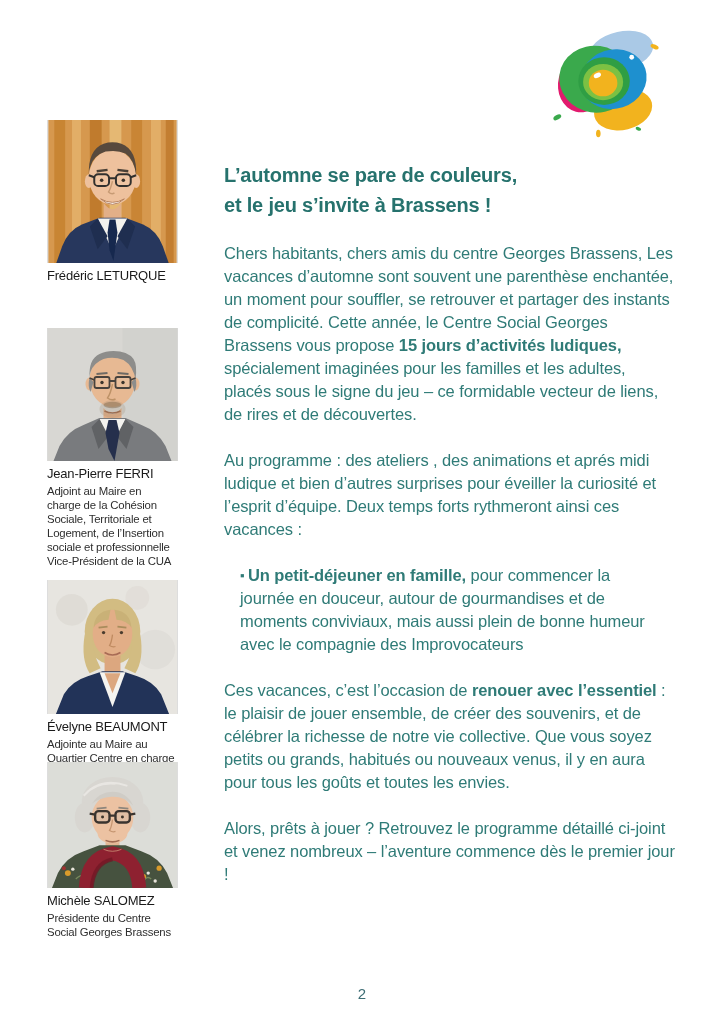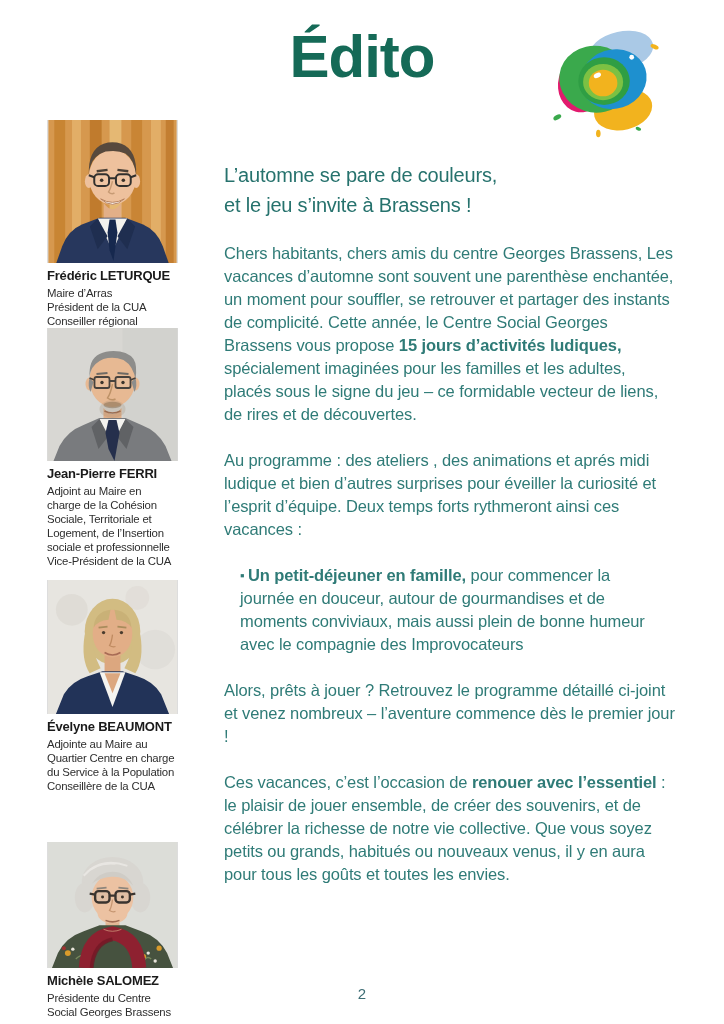--- a/index.html
+++ b/index.html
@@ -17,56 +17,55 @@
     text-align:center;
     font-size:60px;font-weight:bold;letter-spacing:-1px;
     color:#156a57;line-height:1.1;
   }
   .brand-logo{position:absolute;left:543px;top:24px;width:124px;height:118px;}
   
   .person{position:absolute;left:47px;width:145px;}
   .person .photo{display:block;width:131px;background:#ddd;}
   .person-name{
     margin-top:6px;
-    font-size:13px;font-weight:bold;color:#1a1a1a;line-height:14px;
+    font-size:13px;font-weight:normal;color:#1a1a1a;line-height:14px;
     letter-spacing:-0.2px;
   }
   .person-role{
     margin-top:3px;
     font-size:11.4px;color:#2e2e2e;line-height:14px;
     letter-spacing:-0.2px;
     white-space:pre-line;
   }
   
   .main{
     position:absolute;left:224px;top:160px;width:452px;
     color:#2f7b77;
     font-size:16.5px;line-height:23px;letter-spacing:-0.1px;
   }
   .article-heading{
     margin:0 0 22px 0;
-    font-size:20px;font-weight:normal;line-height:30px;
+    font-size:20px;font-weight:bold;line-height:30px;
     color:#26726d;white-space:pre-line;letter-spacing:-0.2px;
   }
   .main p{margin:0 0 23px 0;}
   .main b{font-weight:bold;}
   .bullets{margin:0 0 23px 0;}
   .bullets p{margin:16px;}
   .bullet-marker{font-weight:bold;font-size:13px;vertical-align:1px;}
   .page-number{
     position:absolute;left:0;bottom:22px;width:724px;
     text-align:center;font-size:15px;color:#3d6d74;
   }
 </style>
 </head>
 <body>
 
 <div id="page">
 
-  <div class="page-title">Édito</div>
 
   <svg class="brand-logo" viewBox="0 0 130 120" aria-hidden="true">
     <ellipse cx="82" cy="26" rx="34" ry="20" fill="#aac9e6" transform="rotate(-12 82 26)"></ellipse>
     <ellipse cx="42" cy="60" rx="26" ry="31" fill="#e21a6d" transform="rotate(14 42 60)"></ellipse>
     <ellipse cx="84" cy="88" rx="31" ry="21" fill="#f2b31e" transform="rotate(-14 84 88)"></ellipse>
     <ellipse cx="55" cy="56" rx="38" ry="35" fill="#3aa94c" transform="rotate(8 55 56)"></ellipse>
     <ellipse cx="74" cy="56" rx="35" ry="31" fill="#1e90cf" transform="rotate(-18 74 56)"></ellipse>
     <ellipse cx="64" cy="58" rx="27" ry="25" fill="#2f9e44"></ellipse>
     <ellipse cx="63" cy="59" rx="21" ry="19" fill="#7cc143"></ellipse>
     <ellipse cx="63" cy="60" rx="15" ry="14" fill="#f2b31e"></ellipse>
@@ -102,23 +101,20 @@
       <path d="M70 50.5 L81 52" stroke="#4a4036" stroke-width="2.4" fill="none"></path>
       <rect x="46.5" y="55" width="15" height="12" rx="4" fill="rgba(255,255,255,.07)" stroke="#31302e" stroke-width="2"></rect>
       <rect x="68.5" y="55" width="15" height="12" rx="4" fill="rgba(255,255,255,.07)" stroke="#31302e" stroke-width="2"></rect>
       <path d="M61.5 59 L68.5 59 M46.5 58 L41 56 M83.5 58 L89 56" stroke="#31302e" stroke-width="2" fill="none"></path>
       <circle cx="54" cy="61" r="1.8" fill="#3b3229"></circle>
       <circle cx="76" cy="61" r="1.8" fill="#3b3229"></circle>
       <path d="M65 62 Q63 70 61 73 Q64 76 67 74" stroke="#c79b74" stroke-width="1.5" fill="none"></path>
       <path d="M53 80 Q65 91 77 80 Q65 87 53 80 Z" fill="#ffffff" stroke="#b5815d" stroke-width="1"></path>
     </svg>
     <div class="person-name">Frédéric LETURQUE</div>
-    <div class="person-role">Maire d’Arras
-Président de la CUA
-Conseiller régional</div>
   </div>
 
   <div class="person" style="top:580px">
     <svg class="photo" viewBox="0 0 130 135" style="height:134px">
       <rect width="130" height="135" fill="#e7e5e0"></rect>
       <circle cx="24" cy="30" r="16" fill="#dbd8d2" opacity=".7"></circle>
       <circle cx="108" cy="70" r="20" fill="#dcd9d3" opacity=".6"></circle>
       <circle cx="90" cy="18" r="12" fill="#dfdcd6" opacity=".7"></circle>
       <ellipse cx="65" cy="52" rx="28" ry="33" fill="#d2bc82"></ellipse>
       <path d="M37 55 Q33 80 42 94 L53 89 Q44 72 45 55 Z" fill="#d2bc82"></path>
@@ -174,21 +170,21 @@
     </svg>
     <div class="person-name">Jean-Pierre FERRI</div>
     <div class="person-role">Adjoint au Maire en
 charge de la Cohésion
 Sociale, Territoriale et
 Logement, de l’Insertion
 sociale et professionnelle
 Vice-Président de la CUA</div>
   </div>
 
-  <div class="person" style="top:842px">
+  <div class="person" style="top:762px">
     <svg class="photo" viewBox="0 0 130 127" style="height:126px">
       <rect width="130" height="127" fill="#dcddd8"></rect>
       <rect x="58" y="76" width="14" height="16" fill="#e3b695"></rect>
       <path d="M4 127 L10 112 Q18 96 36 90 L52 84 L78 84 L94 90 Q112 96 120 112 L126 127 Z" fill="#46523f"></path>
       <g>
         <circle cx="20" cy="112" r="3" fill="#d99b2b"></circle>
           <circle cx="25" cy="108" r="1.7" fill="#e8e4da"></circle>
           <circle cx="16" cy="107" r="2" fill="#a03030"></circle>
         <circle cx="36" cy="121" r="3" fill="#d99b2b"></circle>
           <circle cx="41" cy="117" r="1.7" fill="#e8e4da"></circle>
@@ -229,20 +225,20 @@
 et le jeu s’invite à Brassens !</h2>
 
     <p><span>Chers habitants, chers amis du centre Georges Brassens, Les vacances d’automne sont souvent une parenthèse enchantée, un moment pour souffler, se retrouver et partager des instants de complicité. Cette année, le Centre Social  Georges Brassens vous propose </span><b>15 jours d’activités ludiques,</b><span> spécialement imaginées pour les familles et les adultes, placés sous le signe du jeu – ce formidable vecteur de liens, de rires et de découvertes.</span></p>
 
     <p>Au programme : des ateliers , des animations et aprés midi ludique et bien d’autres surprises pour éveiller la curiosité et l’esprit d’équipe. Deux temps forts rythmeront ainsi ces vacances :</p>
 
     <div class="bullets">
       <p><span class="bullet-marker">▪ </span><b>Un petit-déjeuner en famille,</b><span> pour commencer la journée en douceur, autour de gourmandises et de moments conviviaux, mais aussi plein de bonne humeur avec le compagnie des Improvocateurs</span></p>
     </div>
 
+    <p><span>Ces vacances, c’est l’occasion de </span><b>renouer avec l’essentiel</b><span> : le plaisir de jouer ensemble, de créer des souvenirs, et de célébrer la richesse de notre vie collective. Que vous soyez petits ou grands, habitués ou nouveaux venus, il y en aura pour tous les goûts et toutes les envies.</span></p>
+
     <p>Alors, prêts à jouer ? Retrouvez le programme détaillé ci-joint et venez nombreux – l’aventure commence dès le premier jour !</p>
-
-    <p><span>Ces vacances, c’est l’occasion de </span><b>renouer avec l’essentiel</b><span> : le plaisir de jouer ensemble, de créer des souvenirs, et de célébrer la richesse de notre vie collective. Que vous soyez petits ou grands, habitués ou nouveaux venus, il y en aura pour tous les goûts et toutes les envies.</span></p>
   </div>
 
   <div class="page-number">2</div>
 
 </div>
 
 </body></html>

